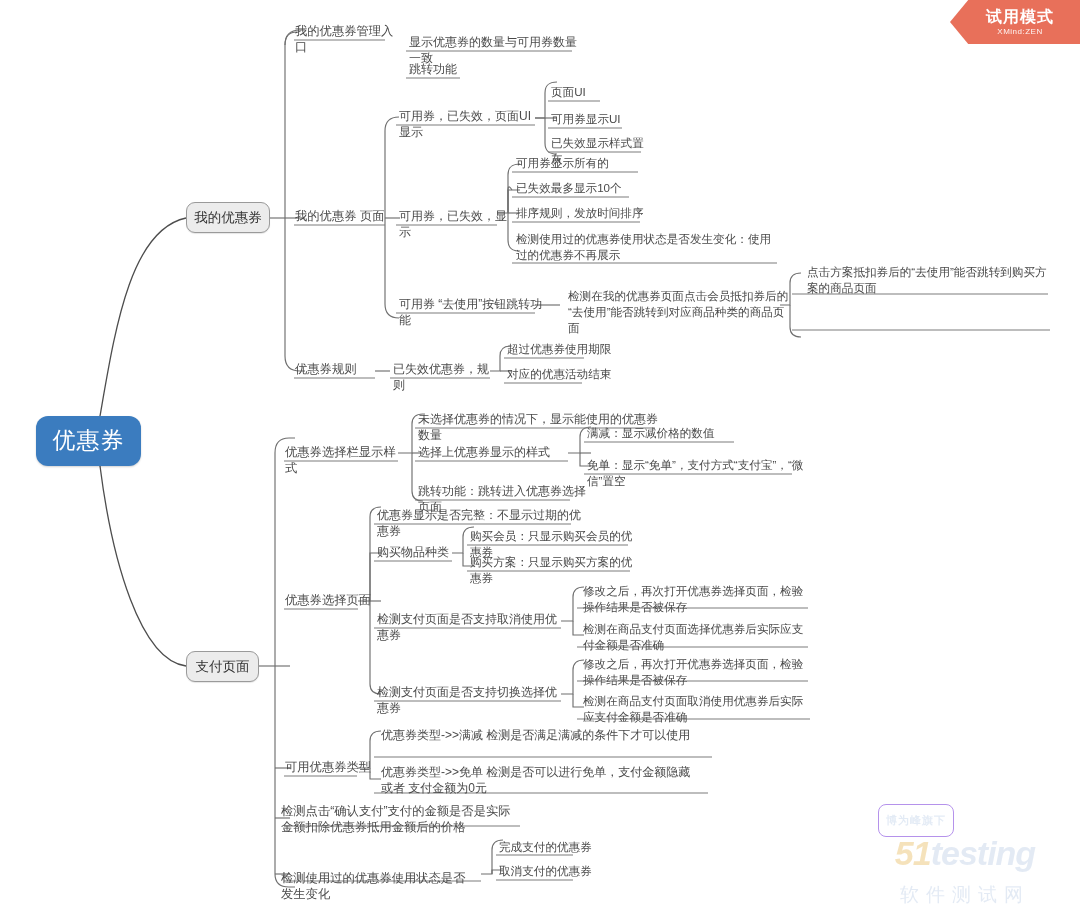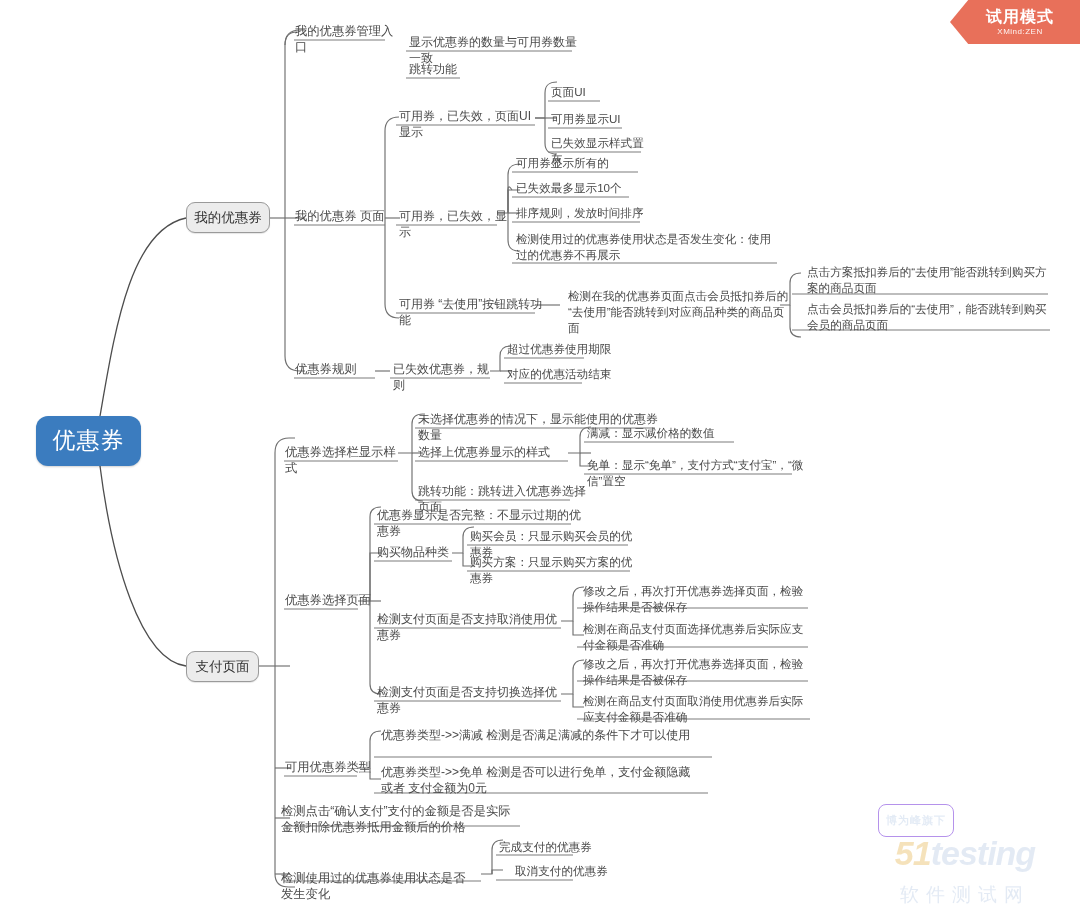--- a/index.html
+++ b/index.html
@@ -220,21 +220,20 @@
 
   <div class="node lvl3" style="left:396px;top:207px;width:115px;">可用券，已失效，显示</div>
   <div class="node lvl4" style="left:513px;top:154px;width:135px;">可用券显示所有的</div>
   <div class="node lvl4" style="left:513px;top:179px;width:125px;">已失效最多显示10个</div>
   <div class="node lvl4" style="left:513px;top:204px;width:140px;">排序规则，发放时间排序</div>
   <div class="node lvl4" style="left:513px;top:230px;width:270px;">检测使用过的优惠券使用状态是否发生变化：使用过的优惠券不再展示</div>
 
   <div class="node lvl3" style="left:396px;top:295px;width:150px;">可用券 “去使用”按钮跳转功能</div>
   <div class="node lvl4" style="left:565px;top:287px;width:232px;">检测在我的优惠券页面点击会员抵扣券后的“去使用”能否跳转到对应商品种类的商品页面</div>
   <div class="node lvl4" style="left:804px;top:263px;width:248px;">点击方案抵扣券后的“去使用”能否跳转到购买方案的商品页面</div>
-  <div class="node lvl4" style="left:804px;top:300px;width:248px;">点击会员抵扣券后的“去使用”，能否跳转到购买会员的商品页面</div>
 
   <div class="node lvl2" style="left:292px;top:360px;width:85px;">优惠券规则</div>
   <div class="node lvl3" style="left:390px;top:360px;width:110px;">已失效优惠券，规则</div>
   <div class="node lvl4" style="left:504px;top:340px;width:125px;">超过优惠券使用期限</div>
   <div class="node lvl4" style="left:504px;top:365px;width:125px;">对应的优惠活动结束</div>
 
   <div class="node lvl2" style="left:282px;top:443px;width:125px;">优惠券选择栏显示样式</div>
   <div class="node lvl3" style="left:415px;top:410px;width:250px;">未选择优惠券的情况下，显示能使用的优惠券数量</div>
   <div class="node lvl3" style="left:415px;top:443px;width:150px;">选择上优惠券显示的样式</div>
   <div class="node lvl4" style="left:584px;top:424px;width:165px;">满减：显示减价格的数值</div>
@@ -256,21 +255,21 @@
   <div class="node lvl4" style="left:580px;top:692px;width:232px;">检测在商品支付页面取消使用优惠券后实际应支付金额是否准确</div>
 
   <div class="node lvl2" style="left:282px;top:758px;width:100px;">可用优惠券类型</div>
   <div class="node lvl3" style="left:378px;top:726px;width:318px;">优惠券类型-&gt;&gt;满减 检测是否满足满减的条件下才可以使用</div>
   <div class="node lvl3" style="left:378px;top:763px;width:318px;">优惠券类型-&gt;&gt;免单 检测是否可以进行免单，支付金额隐藏或者 支付金额为0元</div>
 
   <div class="node lvl2" style="left:278px;top:802px;width:245px;">检测点击“确认支付”支付的金额是否是实际金额扣除优惠券抵用金额后的价格</div>
 
   <div class="node lvl2" style="left:278px;top:869px;width:200px;">检测使用过的优惠券使用状态是否发生变化</div>
   <div class="node lvl4" style="left:496px;top:838px;width:110px;">完成支付的优惠券</div>
-  <div class="node lvl4" style="left:496px;top:862px;width:110px;margin-left:16px;">取消支付的优惠券</div>
+  <div class="node lvl4" style="left:496px;top:862px;width:110px;">取消支付的优惠券</div>
 
   <div class="trial">
     <div class="trial-main">试用模式</div>
     <div class="trial-sub">XMind:ZEN</div>
   </div>
 
   <div class="wm">
     <div class="wm-tag">博为峰旗下</div>
     <div class="wm-main">
       <span class="wm-51">51</span><span class="wm-testing">testing</span>

